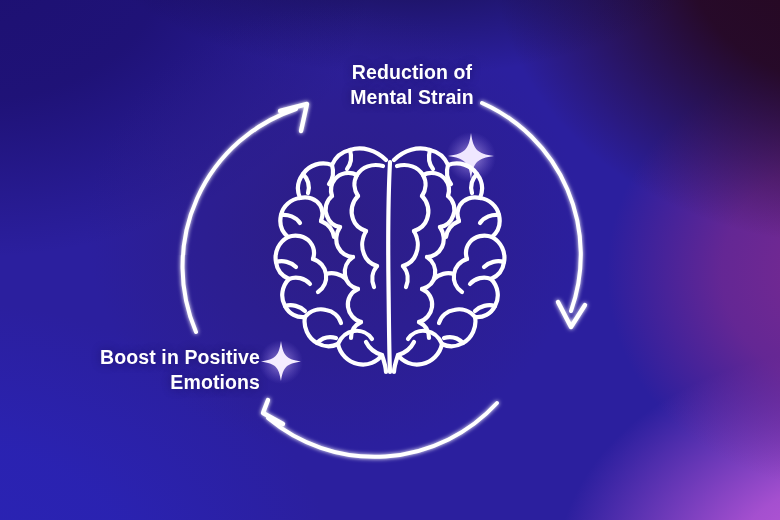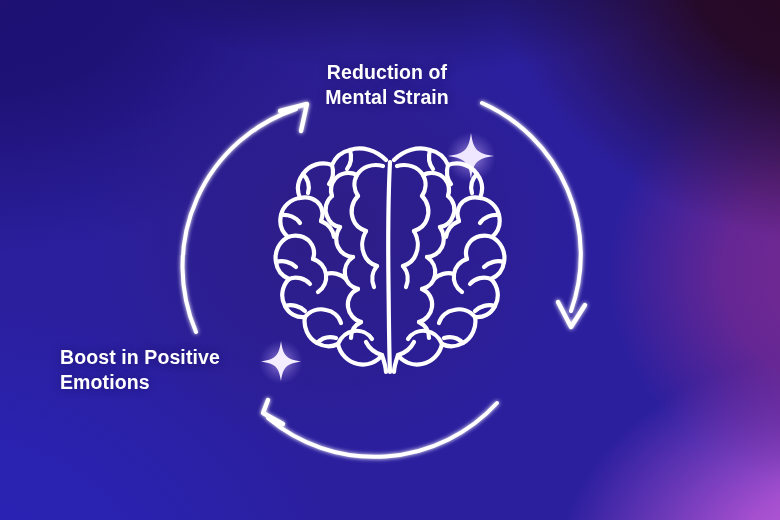--- a/index.html
+++ b/index.html
@@ -34,23 +34,23 @@
   .label {
     position: absolute;
     color: #ffffff;
     font-weight: bold;
     font-size: 19.5px;
     line-height: 25px;
     letter-spacing: 0.1px;
     white-space: pre-line;
     text-shadow: 0 0 10px rgba(20,10,60,0.45);
   }
-  #label-top        { left: 242px; top: 60px;  width: 290px; text-align: center; }
+  #label-top        { left: 267px; top: 60px;  width: 290px; text-align: center; }
   #label-right      { left: 520px; top: 345px; width: 200px; text-align: left; }
-  #label-left       { left:  60px; top: 345px; width: 200px; }
+  #label-left       { left:  60px; top: 345px; width: 200px; text-align: right; }
 </style>
 </head>
 <body>
 
 <div id="scene">
 
   <div id="bg-base"></div>
   <div class="bg-layer" id="bg-tl"></div>
   <div class="bg-layer" id="bg-bl"></div>
   <div class="bg-layer" id="bg-br"></div>

